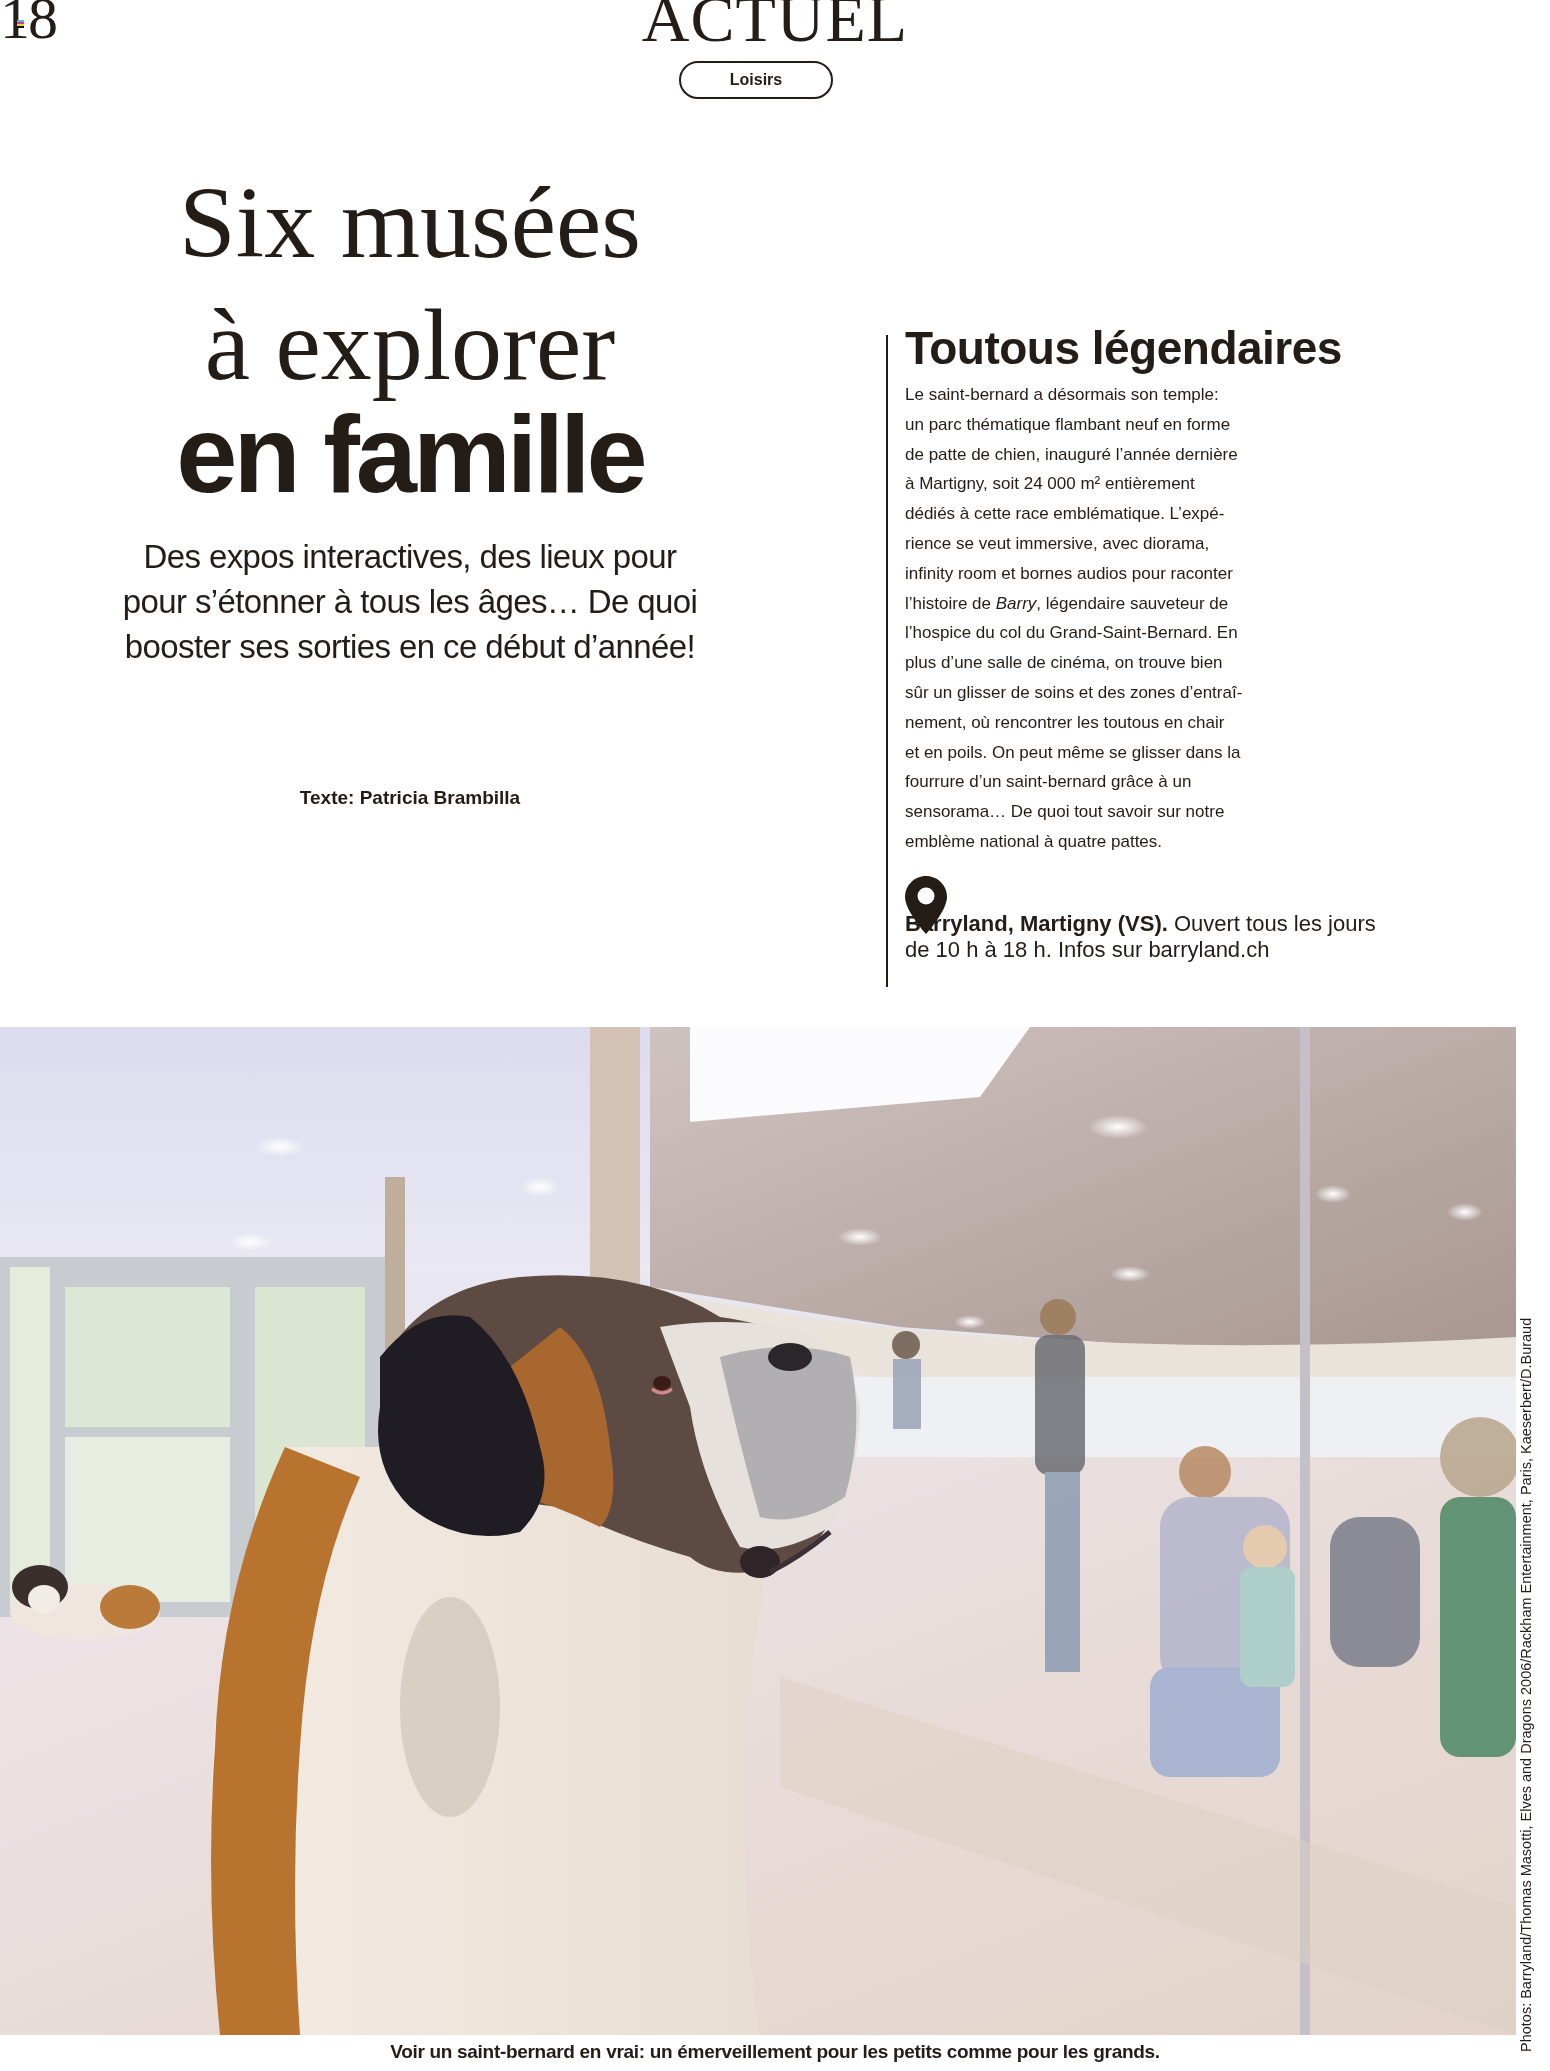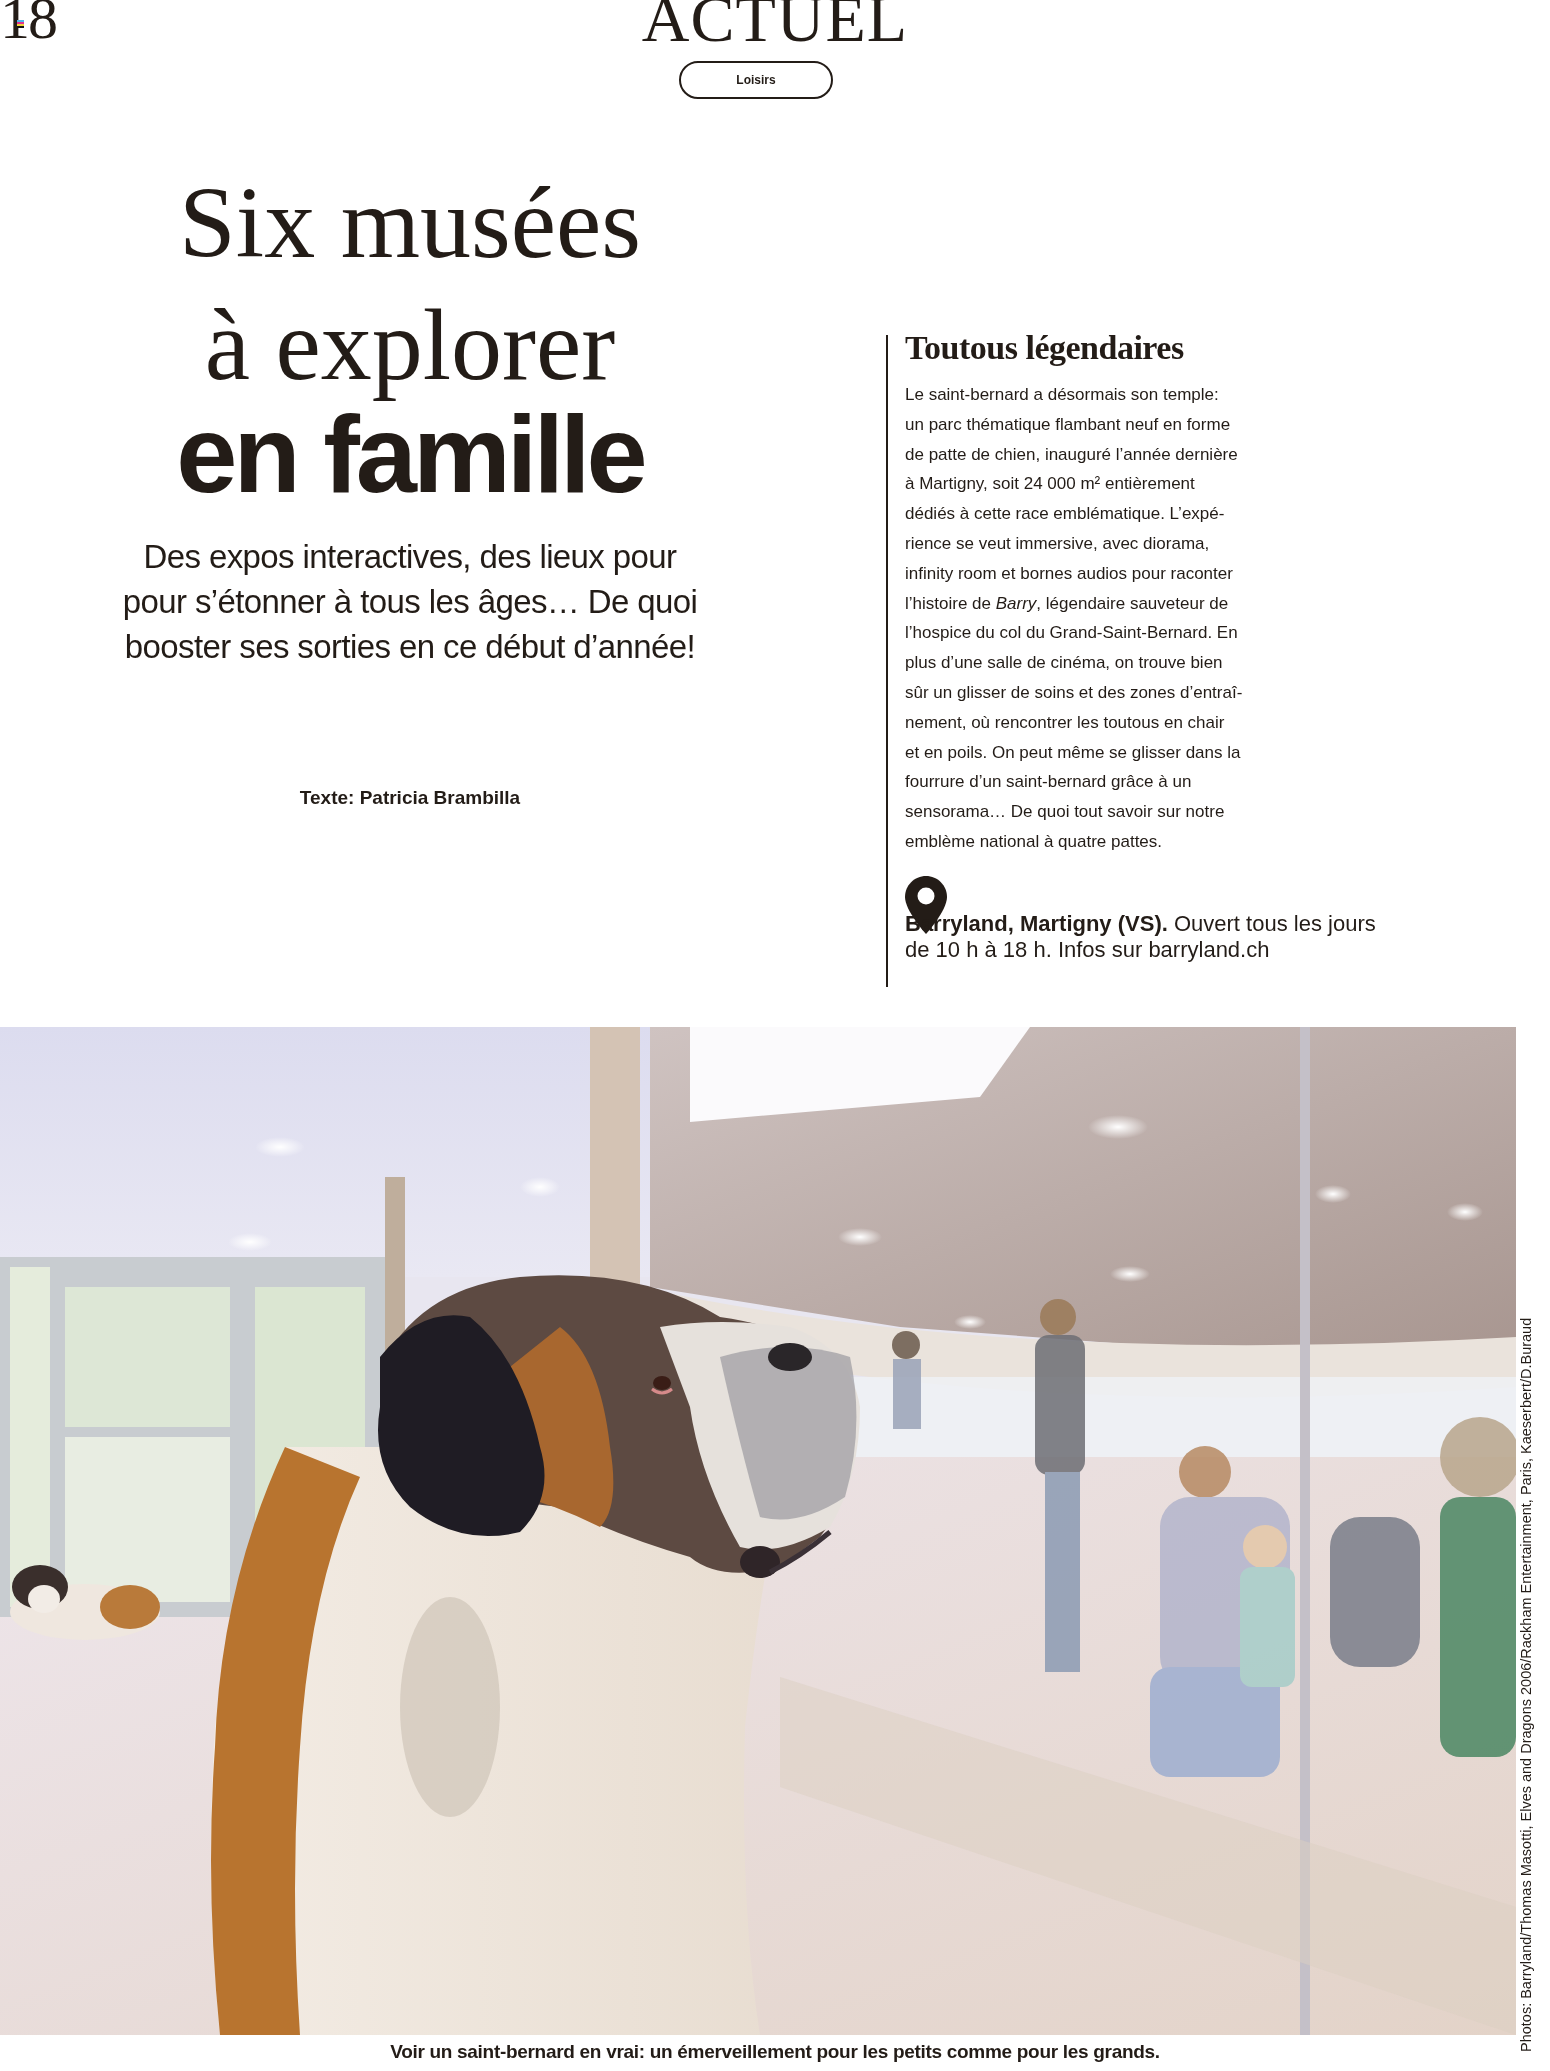--- a/index.html
+++ b/index.html
@@ -4,32 +4,32 @@
 <style>
   html, body { margin:0; padding:0; }
   body { width:1550px; height:2071px; background:#ffffff; position:relative; overflow:hidden; color:#231c17; }
   .abs { position:absolute; }
 
   .page-num { left:0; top:-12px; font-family:"Liberation Serif", serif; font-size:60px; line-height:60px; color:#231c17; letter-spacing:-2px; }
   .regmark { left:17px; top:20px; width:7px; height:8px; }
   .regmark i { display:block; height:2px; }
 
   .section { left:0; width:1550px; top:-14px; text-align:center; font-family:"Liberation Serif", serif; font-size:66px; line-height:66px; letter-spacing:1px; color:#231c17; }
-  .tag { left:679px; top:61px; width:154px; height:38px; border:2px solid #231c17; border-radius:20px; box-sizing:border-box; display:flex; align-items:center; justify-content:center; font-family:"Liberation Sans", sans-serif; font-weight:bold; font-size:12px; color:#231c17; }
+  .tag { left:679px; top:61px; width:154px; height:38px; border:2px solid #231c17; border-radius:20px; box-sizing:border-box; display:flex; align-items:center; justify-content:center; font-family:"Liberation Sans", sans-serif; font-weight:bold; font-size:16px; color:#231c17; }
 
   .title { left:60px; width:700px; text-align:center; color:#231c17; }
   .t1 { top:168px; font-family:"Liberation Serif", serif; font-size:102px; line-height:110px; }
   .t2 { top:290px; font-family:"Liberation Serif", serif; font-size:102px; line-height:110px; }
   .t3 { top:395px; font-family:"Liberation Sans", sans-serif; font-weight:bold; font-size:110px; line-height:118px; letter-spacing:-4px; }
 
   .lead { left:50px; width:720px; top:534px; text-align:center; font-family:"Liberation Sans", sans-serif; font-size:33px; line-height:45px; letter-spacing:-0.6px; color:#231c17; }
   .byline { left:60px; width:700px; top:787px; text-align:center; font-family:Liberation Sans, sans-serif; font-weight:bold; font-size:19px; color:#231c17; }
 
   .rule { left:886px; top:335px; width:2px; height:652px; background:#231c17; }
-  .side-title { left:905px; top:326px; font-family:Liberation Serif, serif; font-weight:bold; font-size:34px; line-height:44px; letter-spacing:-0.5px; color:#231c17; }
+  .side-title { left:905px; top:326px; font-family:Liberation Sans, sans-serif; font-weight:bold; font-size:46px; line-height:44px; letter-spacing:-0.5px; color:#231c17; }
   .side-body { left:905px; top:380px; width:510px; font-family:Liberation Sans, sans-serif; font-size:17px; line-height:29.8px; color:#231c17; }
   .side-body .ln { display:block; white-space:nowrap; }
   .side-body em { font-style:italic; }
   .pin { left:905px; top:876px; width:42px; height:58px; }
   .info { left:905px; top:903px; width:510px; font-family:"Liberation Sans", sans-serif; font-size:22px; line-height:26px; color:#231c17;margin-top:8px; }
   .info b { font-weight:bold; }
   .info .ln { display:block; white-space:nowrap; }
 
   .photo { left:0; top:1027px; width:1516px; height:1008px; overflow:hidden; background:#d9d5e3; }
   .photo svg { display:block; }

